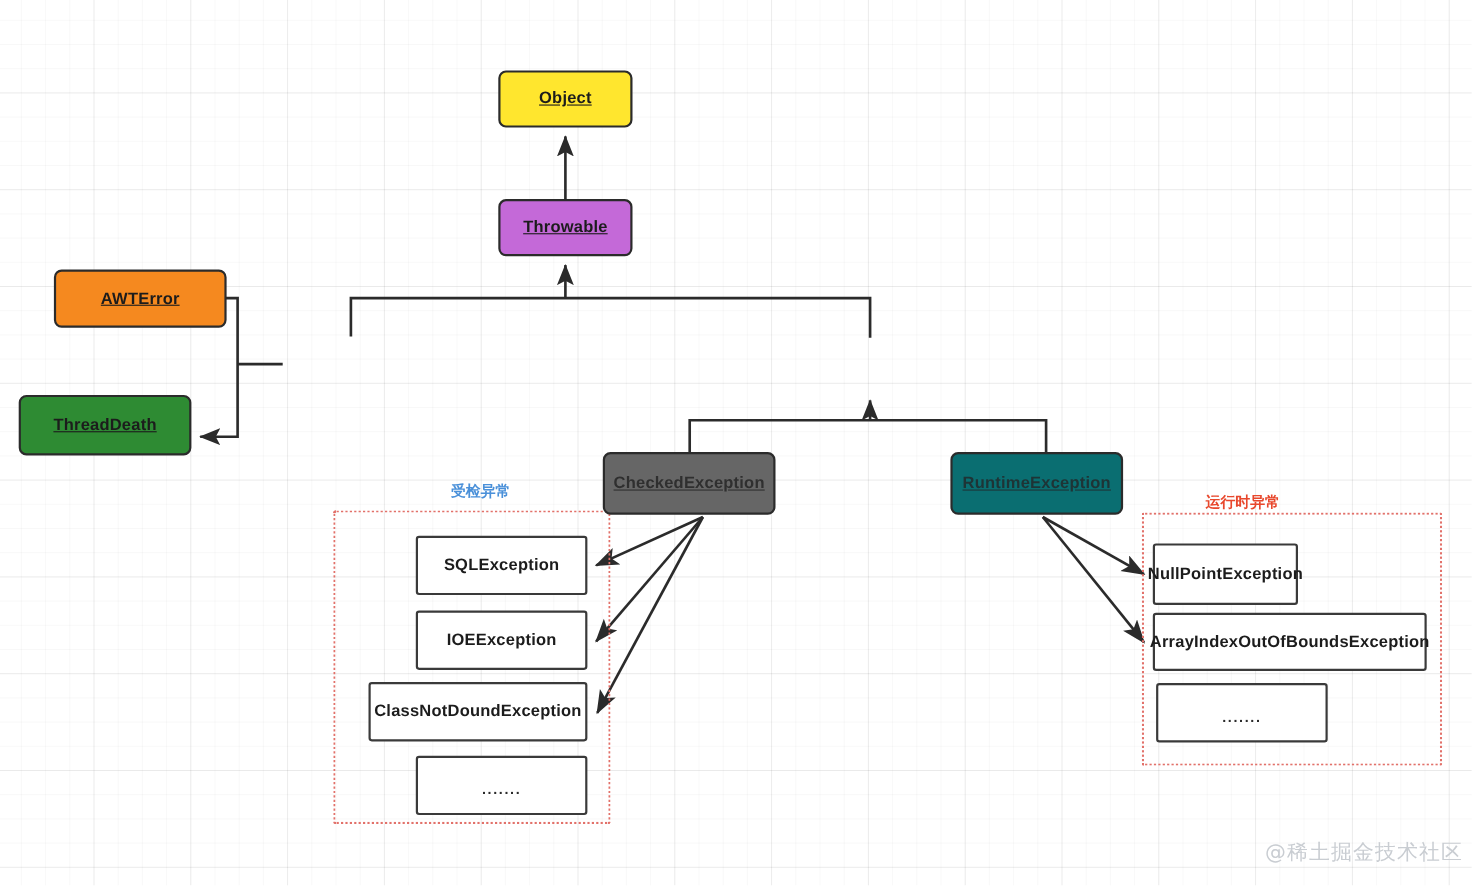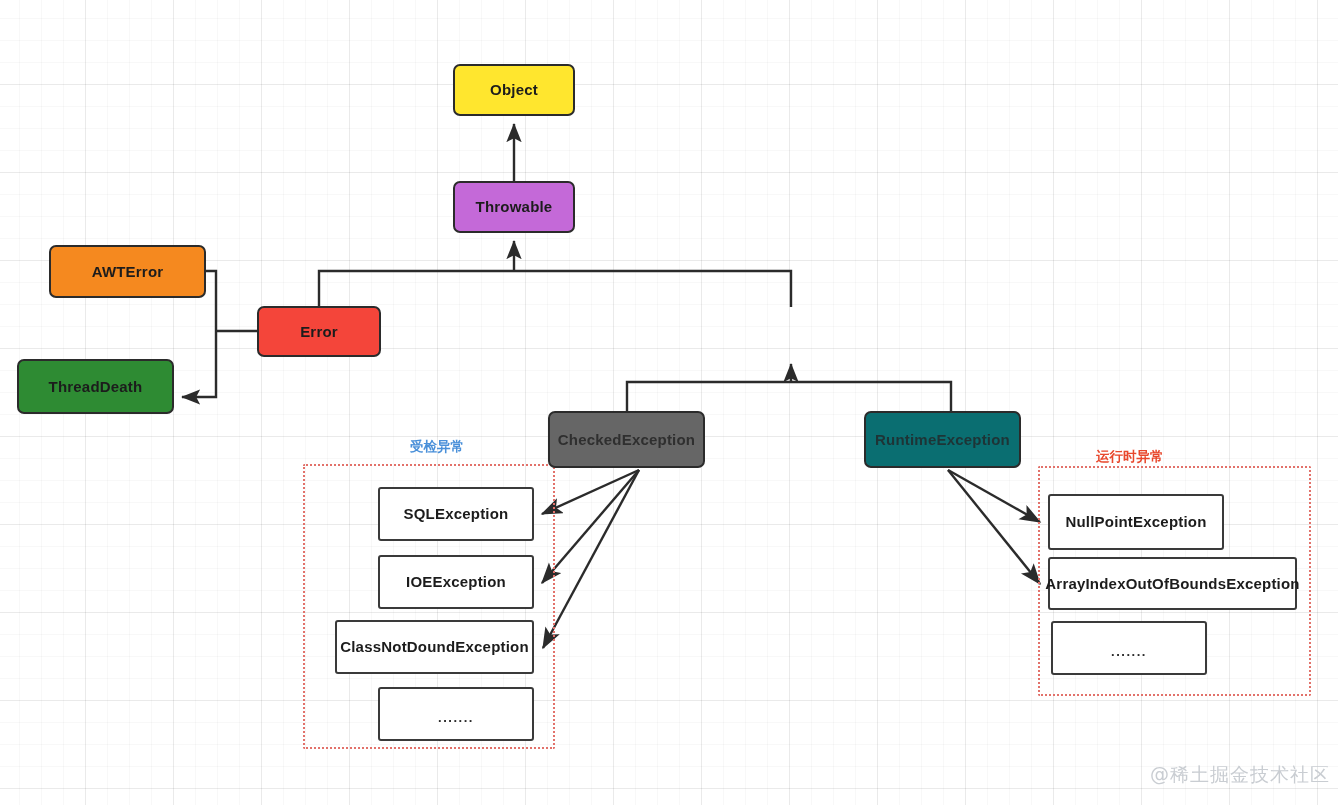--- a/index.html
+++ b/index.html
@@ -45,21 +45,21 @@
     text-align: center;
     line-height: 1.15;
   }
   .node.plain {
     background: #ffffff;
     border: 2px solid #3a3a3a;
     border-radius: 3px;
     color: #1c1c1c;
     font-size: 15px;
   }
-  .node.main { font-size: 15px; }
+  .node.main { font-size: 15px; text-decoration: underline; }
 
   .dots {
     letter-spacing: 1.5px;
     font-size: 13px;
     color: #2b2b2b;
     font-weight: bold;
     position: relative;
     top: 4px;
   }
 
@@ -127,42 +127,41 @@
   <div class="group-box" style="left:303px; top:464px; width:252px; height:285px;"></div>
   <div class="group-label" style="left:410px; top:438px; color:#4a90d9;">受检异常</div>
 
   <div class="group-box" style="left:1038px; top:466px; width:273px; height:230px;"></div>
   <div class="group-label" style="left:1096px; top:448px; color:#e8472c;">运行时异常</div>
 
   <div class="node main" style="left:453px; top:64px; width:122px; height:52px; background:#ffe62e; color:#1c1c1c;">Object</div>
 
   <div class="node main" style="left:453px; top:181px; width:122px; height:52px; background:#c469d8; color:#1c1c1c;">Throwable</div>
 
-  <div class="node main" style="left:257px; top:306px; width:124px; height:51px; background:#f4453a; color:#1c1c1c;">Error</div>
 
 
   <div class="node main" style="left:17px; top:245px; width:157px; height:53px; background:#f5891f; color:#1c1c1c;margin-left:32px;">AWTError</div>
 
   <div class="node main" style="left:17px; top:359px; width:157px; height:55px; background:#2e8b33; color:#1c1c1c;">ThreadDeath</div>
 
   <div class="node main" style="left:548px; top:411px; width:157px; height:57px; background:#666666; color:#2f2f2f;">CheckedException</div>
 
   <div class="node main" style="left:864px; top:411px; width:157px; height:57px; background:#0a6e71; color:#1e3436;">RuntimeException</div>
 
   <div class="node plain" style="left:378px; top:487px; width:156px; height:54px;">SQLException</div>
 
   <div class="node plain" style="left:378px; top:555px; width:156px; height:54px;">IOEException</div>
 
   <div class="node plain" style="left:335px; top:620px; width:199px; height:54px;">ClassNotDoundException</div>
 
   <div class="node plain" style="left:378px; top:687px; width:156px; height:54px;">
     <span class="dots">.......</span>
   </div>
 
-  <div class="node plain" style="left:1048px; top:494px; width:176px; height:56px;">NullPointException</div>
+  <div class="node plain" style="left:1048px; top:494px; width:132px; height:56px;">NullPointException</div>
 
   <div class="node plain" style="left:1048px; top:557px; width:249px; height:53px;">ArrayIndexOutOfBoundsException</div>
 
   <div class="node plain" style="left:1051px; top:621px; width:156px; height:54px;">
     <span class="dots">.......</span>
   </div>
 
   <div class="watermark" style="left:1150px; top:762px;">@稀土掘金技术社区</div>
 
 </div>

